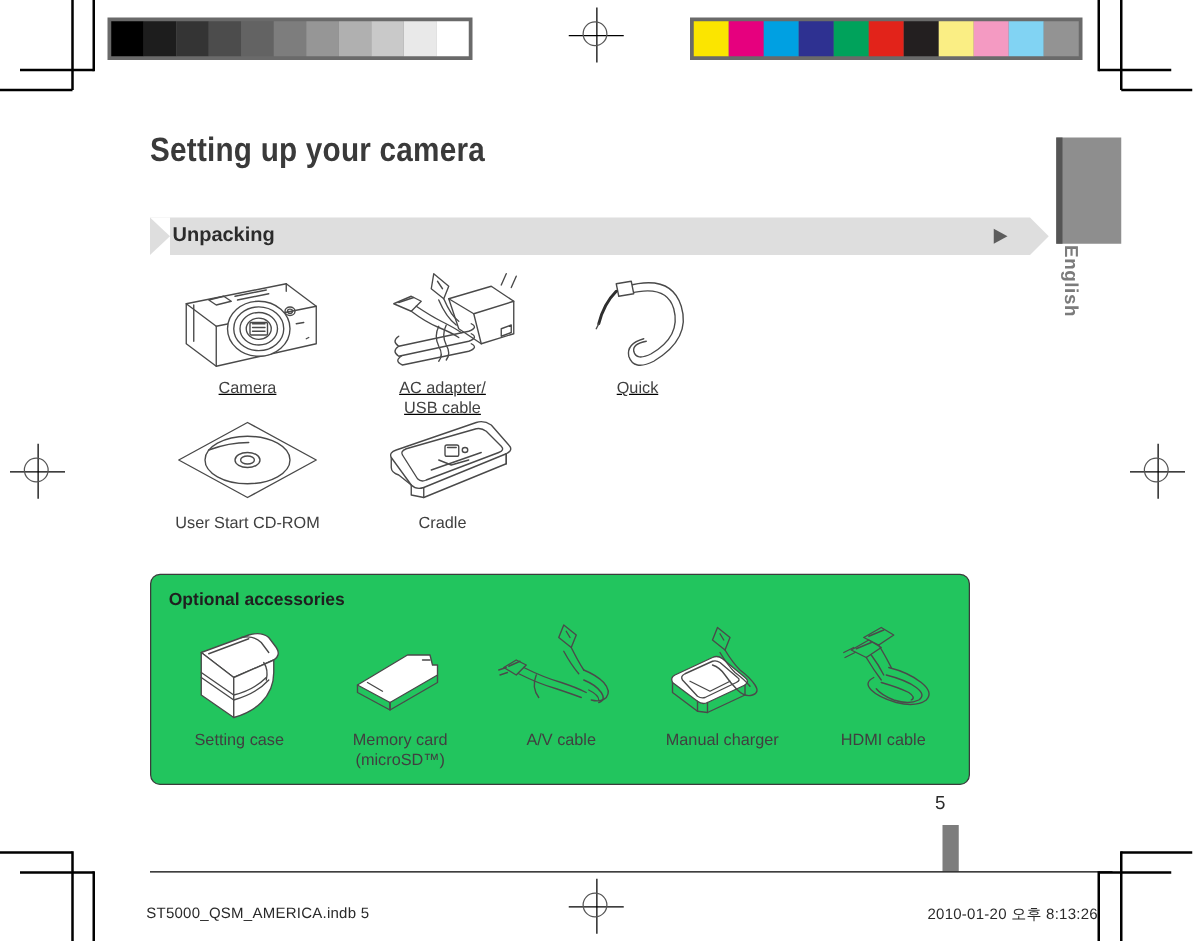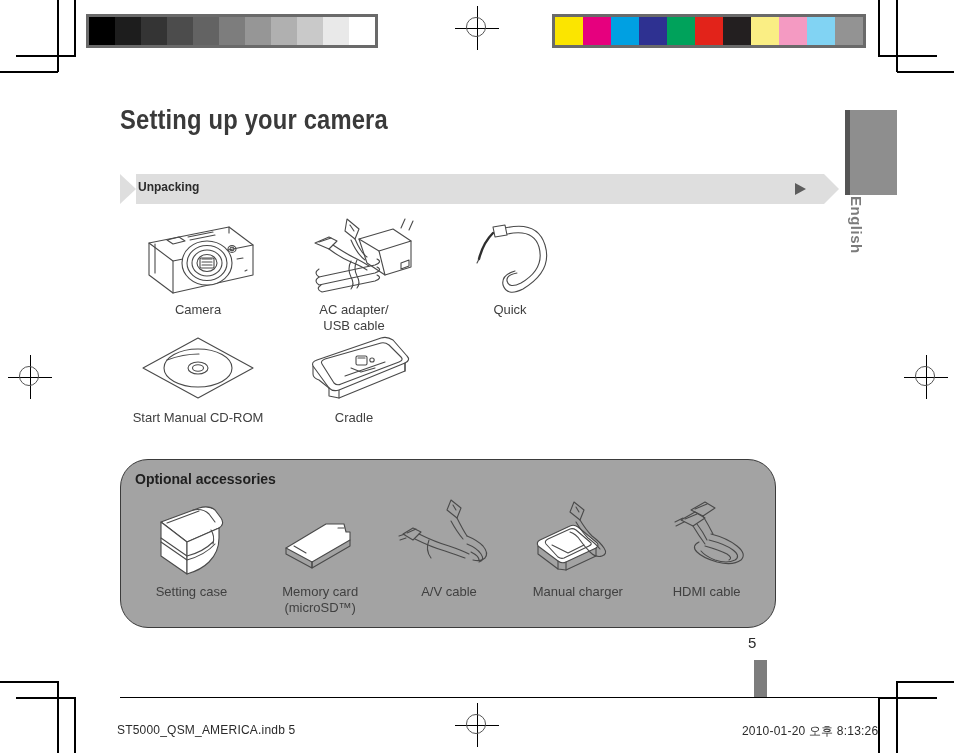--- a/index.html
+++ b/index.html
@@ -74,21 +74,21 @@
     position: absolute;
     left: 0; top: 0;
     width: 0; height: 0;
     border-top: 15px solid #ffffff;
     border-bottom: 15px solid #ffffff;
     border-left: 16px solid #dedede;
   }
   #section-bar .bar-label {
     position: absolute;
     left: 18px; top: 6px;
-    font-size: 12px;
+    font-size: 16px;
     font-weight: bold;
     color: #2b2b2b;
   }
   #section-bar .bar-arrow {
     position: absolute;
     right: 18px; top: 9px;
     width: 0; height: 0;
     border-top: 6px solid transparent;
     border-bottom: 6px solid transparent;
     border-left: 11px solid #5d5d5d;
@@ -138,36 +138,36 @@
   .item .cap {
     font-size: 13px;
     color: #404040;
     text-align: center;
     line-height: 16px;
     margin-top: 2px;
     white-space: pre-line;
   }
 
   #row1 { left: 120px; top: 212px; width: 704px; }
-  #row1 .item { width: 156px; }
+  #row1 .item { width: 156px; text-decoration: underline; }
   #row1 .art { height: 88px; }
 
   #row2 { left: 120px; top: 330px; width: 528px; }
   #row2 .item { width: 156px; }
   #row2 .art { height: 78px; }
 
   
   #optional-panel {
     position: absolute;
     left: 120px; top: 459px;
     width: 656px; height: 169px;
     border: 1.3px solid #3b3b3b;
-    border-radius: 28px;
+    border-radius: 8px;
     box-sizing: border-box;
-    background: #a3a3a3;
+    background: #22c55e;
   }
   #optional-title {
     position: absolute;
     left: 14px; top: 11px;
     font-size: 14px;
     font-weight: bold;
     color: #1f1f1f;
   }
   #row3 {
     position: absolute;
@@ -381,21 +381,21 @@
   <div class="item">
     <div class="art">
       <svg width="130" height="78" viewBox="0 0 130 78">
         <path class="ln" d="M65 8 L120 38 L65 68 L10 38 Z"></path>
         <ellipse class="fl-w" cx="65" cy="38" rx="34" ry="19"></ellipse>
         <ellipse class="ln" cx="65" cy="38" rx="10" ry="6"></ellipse>
         <ellipse class="ln" cx="65" cy="38" rx="5.5" ry="3.2"></ellipse>
         <path class="ln" d="M34 30 Q50 24 66 24"></path>
       </svg>
     </div>
-    <div class="cap">Start Manual CD-ROM</div>
+    <div class="cap">User Start CD-ROM</div>
   </div>
 
   <div class="item">
     <div class="art">
       <svg width="130" height="78" viewBox="0 0 130 78">
         <path class="fl-w" d="M24 36 Q22 32 28 30 L92 8 Q98 6 104 10 L118 26 Q122 30 116 33 L50 60 Q44 62 40 58 Z"></path>
         <path class="ln" d="M24 36 L24 44 Q24 48 30 50 L40 58"></path>
         <path class="ln" d="M40 58 L40 66 L50 68 L116 41 L116 33"></path>
         <path class="ln" d="M116 33 L116 41"></path>
         <path class="ln" d="M50 60 L50 68"></path>

